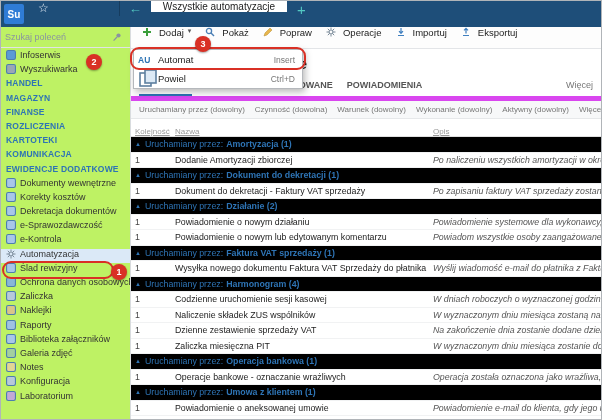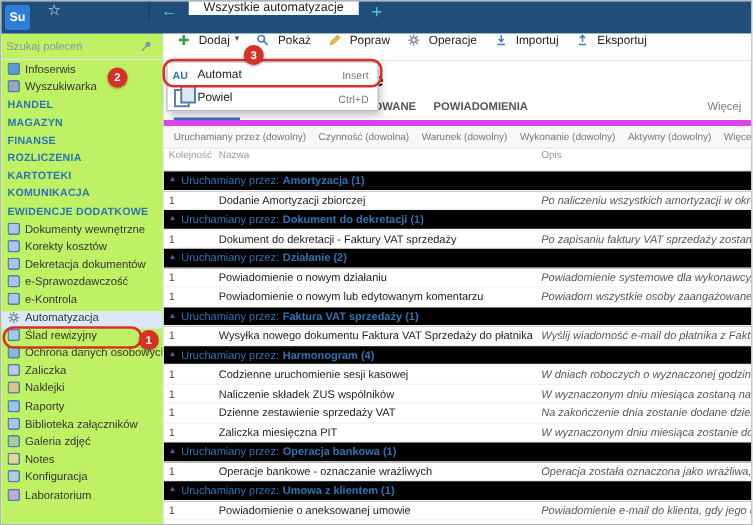--- a/index.html
+++ b/index.html
@@ -58,22 +58,22 @@
   .tab { font-size:9px; color:#555; font-weight:bold; padding-bottom:4px;
          border-bottom:2px solid transparent; white-space:nowrap; }
   .tab.active { color:#2e74b5; border-bottom-color:#2e74b5; }
   .tab-more { margin-left:auto; font-weight:normal; color:#777; }
 
   .filters { height:18px; background:#f7f8f9; display:flex; align-items:center;
              padding:0 8px; gap:10px; font-size:8px; color:#777;
              border-bottom:1px solid #e6e8ea; white-space:nowrap; overflow:hidden; }
   .filter-more { margin-left:auto; }
 
-  .thead { height:18px; display:flex; align-items:flex-start; font-size:8px; color:#999;
-           border-bottom:1px solid #e0e0e0; padding-left:4px; }
+  .thead { height:18px; display:flex; align-items:flex-end; font-size:8px; color:#999;
+           border-bottom:1px solid #e0e0e0; padding-left:4px;text-decoration:underline; }
   .col-order { width:40px; flex:none; }
   .col-name  { width:258px; flex:none; }
   .col-desc  { flex:1; }
 
   .rows { flex:1; overflow:hidden; }
   .row { height:15.5px; display:flex; align-items:center; font-size:8.8px;
          border-bottom:1px solid #f1f2f3; padding-left:4px; white-space:nowrap; }
   .row.group { background:#000000; color:#2e74b5; }
   .row.group .tri { font-size:6px; margin-right:4px; color:#2e74b5; }
   .row.group .gvalue { font-weight:bold; margin-left:3px; }

